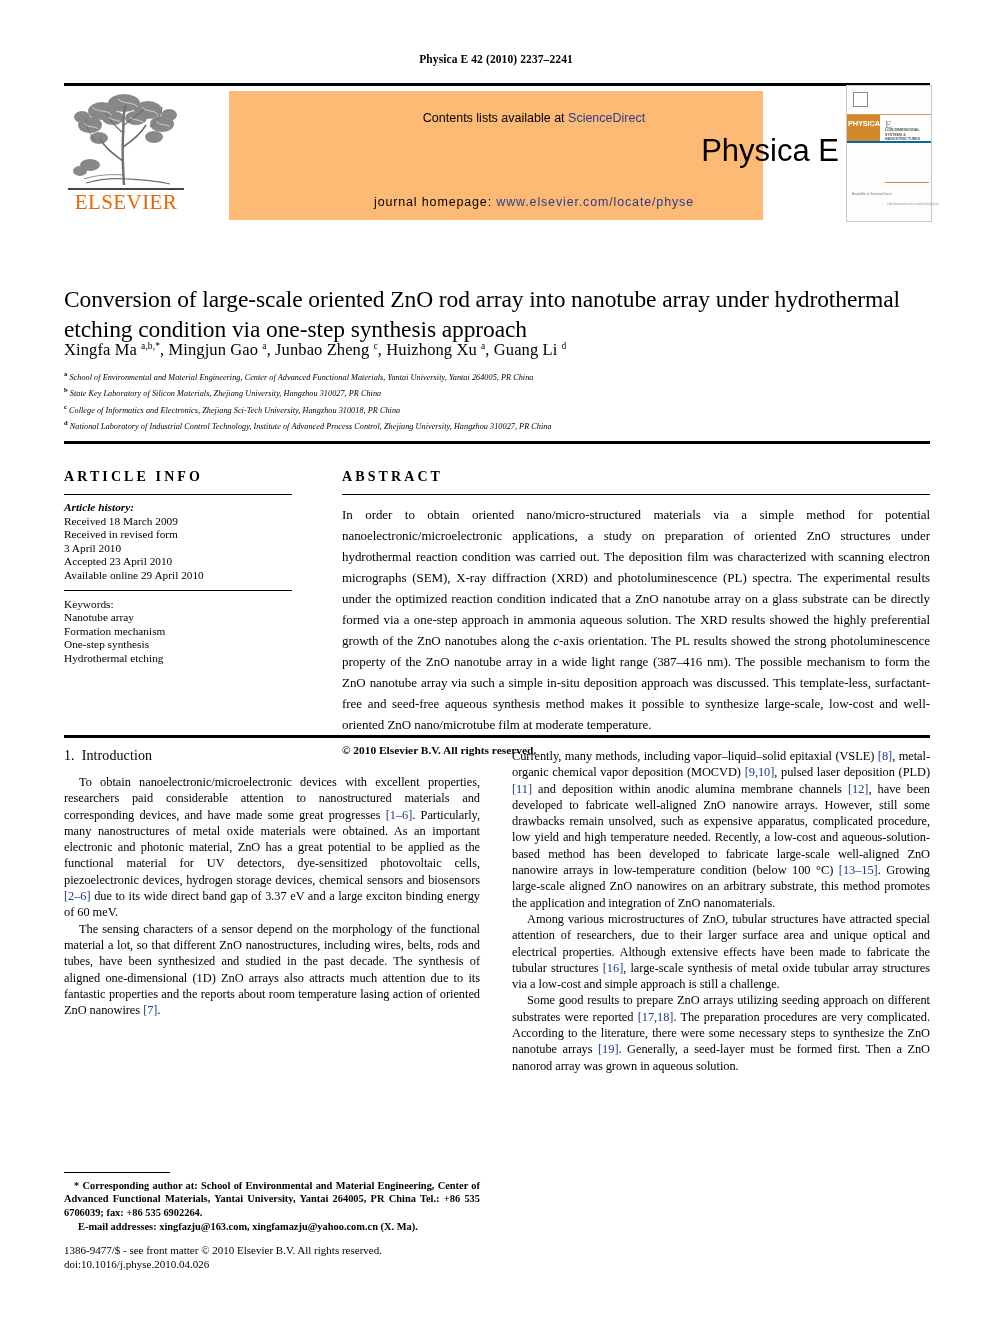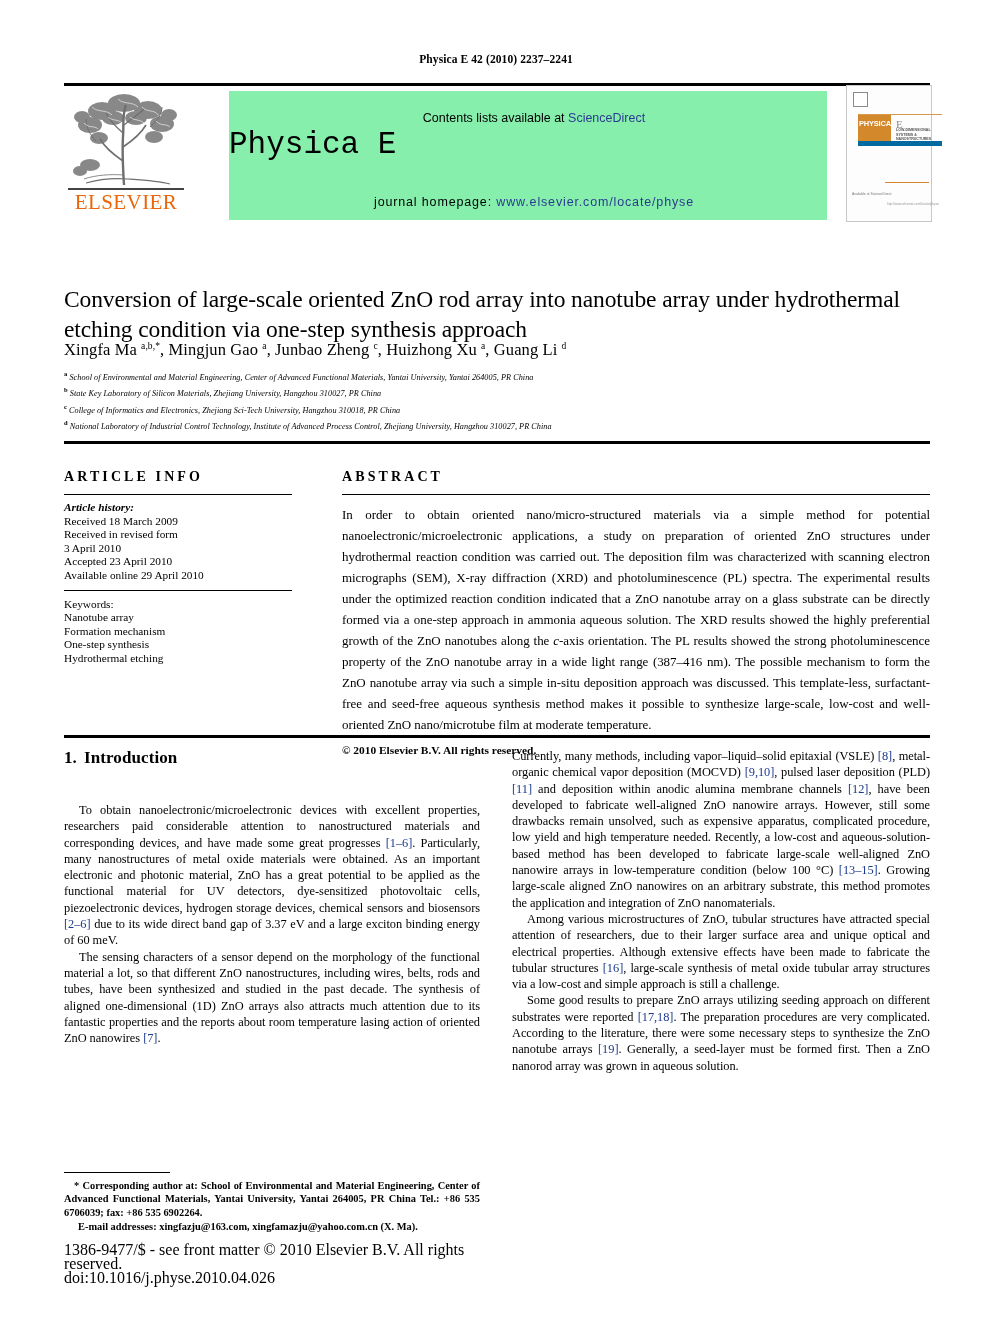--- a/index.html
+++ b/index.html
@@ -50,23 +50,23 @@
   }
   .banner-logo {
     position: absolute;
     left: 0; top: 8px;
     width: 155px;
     height: 129px;
   }
   .banner-mid {
     position: absolute;
     left: 165px; top: 8px;
-    width: 598px;
+    width: 534px;
     height: 129px;
-    background: #86efac;
+    background: #fdba74;
   }
   .banner-cover {
     position: absolute;
     left: 782px; top: 2px;
     width: 84px;
     height: 135px;
     background: #fdfdfd;
     border: 1px solid #c8c8c8;
   }
 
@@ -77,24 +77,24 @@
     text-align: center;
     font-family: "Liberation Sans", sans-serif;
     font-size: 12.5px;
     color: #000;
   }
   .contents-line .sd {
     color: #2a3b8f;
   }
   .journal-title {
     position: absolute;
-    left: 0; top: 36px;
+    left: 0; top: 42px;
     width: 610px;
-    text-align: left;
-    font-family: Liberation Mono, monospace;
+    text-align: right;
+    font-family: Liberation Sans, sans-serif;
     font-size: 31px;
     color: #000;
   }
   .homepage-line {
     position: absolute;
     left: 0; top: 104px;
     width: 610px;
     text-align: center;
     font-family: "Liberation Sans", sans-serif;
     font-size: 12.5px;
@@ -133,24 +133,24 @@
   
   .cov-topbox {
     position: absolute;
     left: 6px; top: 6px;
     width: 13px; height: 13px;
     background: #ffffff;
     border: 1px solid #8a8a8a;
   }
   .cov-band {
     position: absolute;
-    left: 11px; top: 28px;
+    left: 0; top: 28px;
     width: 84px; height: 26px;
     border-top: 1px solid #d79a4a;
-    border-bottom: 5px solid #0369a1;
+    border-bottom: 2px solid #0369a1;
   }
   .cov-band-left {
     position: absolute;
     left: 0; top: 0;
     width: 33px; height: 26px;
     background: #d4882c;
   }
   .cov-physica {
     position: absolute;
     left: 1px; top: 4px;
@@ -311,23 +311,23 @@
     position: absolute;
     left: 64px; top: 748px;
     width: 416px;
   }
   .col-right {
     position: absolute;
     left: 512px; top: 748px;
     width: 418px;
   }
   .sec-head {
-    font-size: 17px;
-    font-weight: bold;
-    margin-bottom: 34px;
+    font-size: 14px;
+    font-weight: normal;
+    margin-bottom: 10px;
     letter-spacing: 0.1px;
   }
   .sec-head .num { margin-right: 7px; }
   p.body {
     margin: 0;
     font-size: 12.4px;
     line-height: 16.3px;
     text-align: justify;
     text-indent: 15px;
     letter-spacing: -0.05px;
@@ -358,21 +358,21 @@
     font-size: 10.4px;
     line-height: 13.4px;
     text-indent: 14px;
     margin-top: 1px;
   }
 
   .imprint {
     position: absolute;
     left: 64px; top: 1243px;
     width: 420px;
-    font-size: 16px;
+    font-size: 11px;
     line-height: 14.2px;
   }
 </style>
 </head>
 <body>
 
 <div class="page">
 
   <div class="runhead">Physica E 42 (2010) 2237–2241</div>
 

